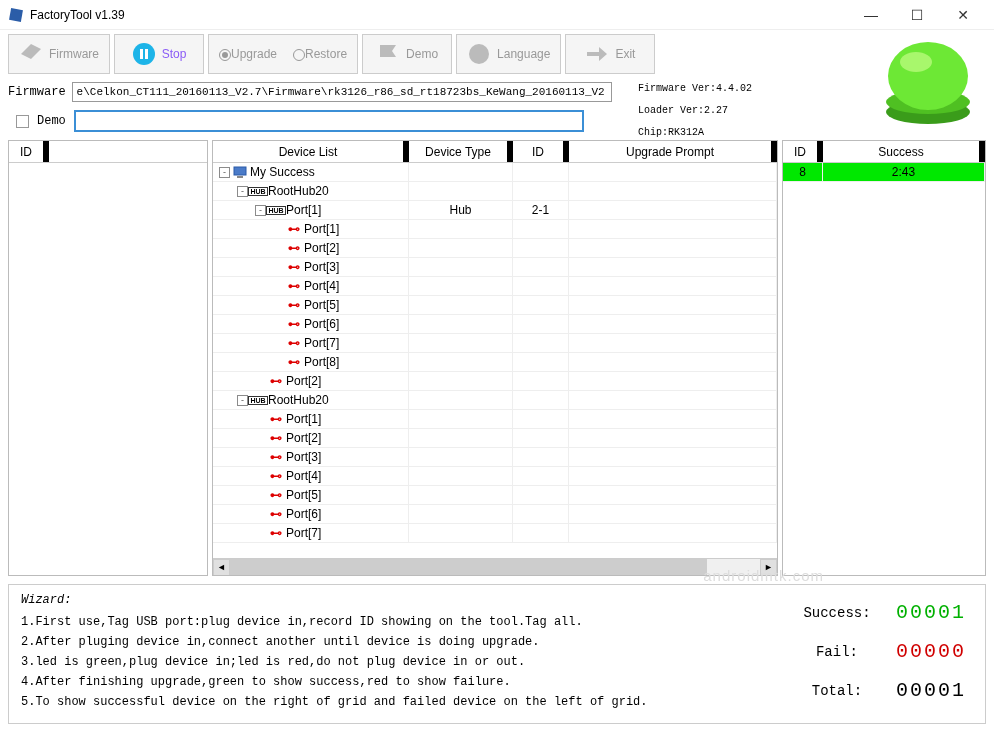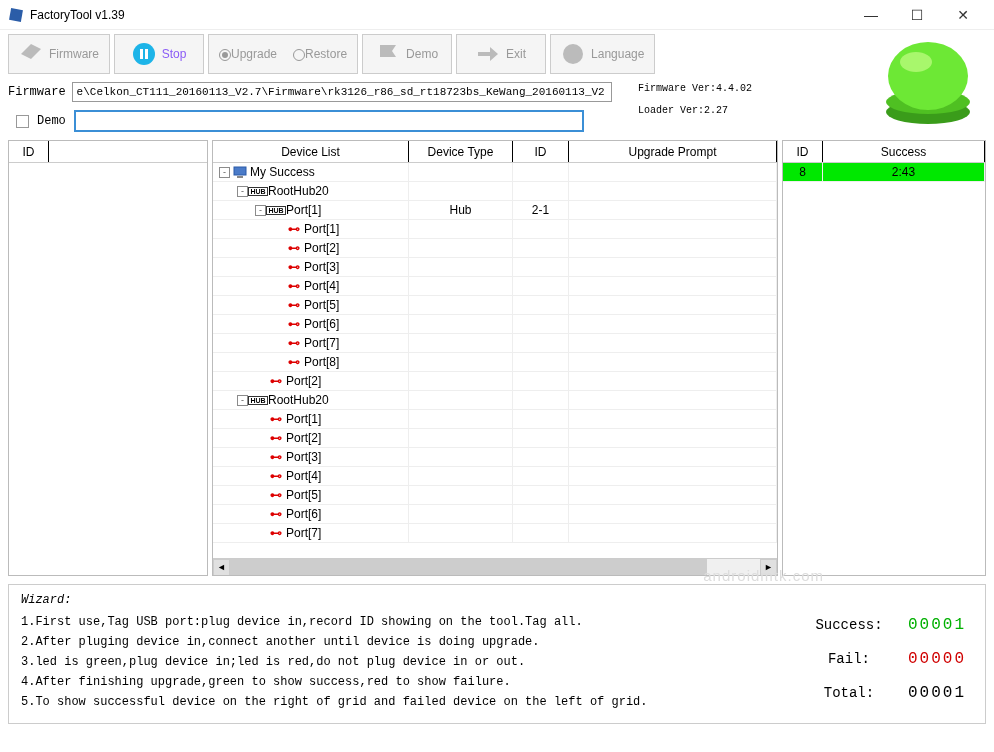--- a/index.html
+++ b/index.html
@@ -24,21 +24,21 @@
 .big-button { position: absolute; top: 36px; right: 16px; width: 100px; height: 90px; }
 .demo-row { display: flex; align-items: center; padding: 4px 16px 8px 16px; gap: 8px; }
 .demo-checkbox { width: 13px; height: 13px; border: 1px solid #999; background: #fff; }
 .demo-label { font-family: "Courier New", monospace; font-size: 12px; }
 .demo-input { width: 510px; border: 2px solid #3b8fd6; height: 22px; padding: 2px; }
 .grids-row { display: flex; padding: 0 8px; gap: 4px; height: 436px; }
 .grid-left { width: 200px; border: 1px solid #bbb; display: flex; flex-direction: column; }
 .grid-center { flex: 1; border: 1px solid #bbb; display: flex; flex-direction: column; overflow: hidden; }
 .grid-right { width: 204px; border: 1px solid #bbb; display: flex; flex-direction: column; }
 .grid-header { display: flex; background: #fff; border-bottom: 1px solid #ccc; height: 22px; }
-.grid-header-cell { border-right: 1px solid #000000; padding: 2px 4px; text-align: center; font-weight: normal; display: flex; align-items: center; justify-content: center; }
+.grid-header-cell { border-right: 6px solid #000000; padding: 2px 4px; text-align: center; font-weight: normal; display: flex; align-items: center; justify-content: center; }
 .grid-body { flex: 1; overflow: auto; background: #fff; position: relative; }
 .grid-row { display: flex; height: 19px; }
 .grid-cell { border-right: 1px solid #eee; border-bottom: 1px solid #eee; padding: 1px 4px; display: flex; align-items: center; }
 .success-row { background: #00e800; }
 .tree-row { display: flex; align-items: center; height: 19px; padding: 0 2px; }
 .tree-indent { display: inline-block; }
 .tree-toggle { width: 11px; height: 11px; border: 1px solid #8b8b8b; display: inline-flex; align-items: center; justify-content: center; font-size: 9px; line-height: 1; color: #555; margin-right: 2px; }
 .tree-icon { width: 16px; height: 16px; display: inline-flex; align-items: center; justify-content: center; margin-right: 2px; }
 .hub-badge { font-size: 7px; font-weight: bold; background: #fff; border: 1px solid #333; padding: 0 1px; line-height: 1; }
 .usb-icon { color: #d00; font-size: 12px; font-weight: bold; }
@@ -53,21 +53,21 @@
 .hscroll { height: 17px; background: #f0f0f0; border-top: 1px solid #ccc; display: flex; align-items: center; }
 .hscroll-arrow { width: 17px; height: 17px; background: #e0e0e0; border: 1px solid #ccc; display: flex; align-items: center; justify-content: center; font-size: 9px; }
 .hscroll-track { flex: 1; height: 17px; background: #f0f0f0; position: relative; }
 .hscroll-thumb { position: absolute; left: 0; width: 90%; height: 100%; background: #cdcdcd; }
 .wizard { margin: 8px; border: 1px solid #ccc; padding: 8px 12px; font-family: "Courier New", monospace; font-size: 12px; height: 140px; }
 .wizard-title { font-style: italic; margin-bottom: 8px; }
 .wizard-line { margin-bottom: 6px; }
 .stats { position: absolute; right: 28px; bottom: 34px; font-family: "Courier New", monospace; font-size: 14px; text-align: center; }
 .stats-row { display: flex; align-items: center; margin-bottom: 16px; gap: 24px; }
 .stats-label { width: 70px; }
-.stats-value { font-size: 16px; font-family: "Courier New", monospace; letter-spacing: 2px; }
+.stats-value { font-size: 20px; font-family: "Courier New", monospace; letter-spacing: 2px; }
 .stats-success { color: #00b000; }
 .stats-fail { color: #d00000; }
 .watermark { position: absolute; right: 170px; bottom: 168px; color: #ddd; font-family: sans-serif; font-size: 15px; letter-spacing: 1px; pointer-events: none; }
 </style>
 </head>
 <body>
 
 <div class="titlebar">
   <span class="titlebar-icon">
     <svg viewBox="0 0 16 16">
@@ -115,43 +115,44 @@
     <span class="icon">
         <svg viewBox="0 0 24 24" width="24" height="24">
           <path d="M4 3 L20 3 L16 9 L20 15 L4 15 Z" fill="#bbb"></path>
         </svg>
       </span>
     <span>Demo</span>
   </div>
   <div class="toolbar-btn">
     <span class="icon">
         <svg viewBox="0 0 24 24" width="24" height="24">
+          <circle cx="12" cy="12" r="10" fill="#bbb"></circle>
+        </svg>
+      </span>
+    <span>Language</span>
+  </div>
+  <div class="toolbar-btn">
+    <span class="icon">
+        <svg viewBox="0 0 24 24" width="24" height="24">
           <path d="M2 10 L14 10 L14 5 L22 12 L14 19 L14 14 L2 14 Z" fill="#bbb"></path>
         </svg>
       </span>
     <span>Exit</span>
   </div>
-  <div class="toolbar-btn">
-    <span class="icon">
-        <svg viewBox="0 0 24 24" width="24" height="24">
-          <circle cx="12" cy="12" r="10" fill="#bbb"></circle>
-        </svg>
-      </span>
-    <span>Language</span>
-  </div>
 </div>
 
 <div class="firmware-row">
   <span class="firmware-label">Firmware</span>
   <input class="firmware-input" readonly="" value="e\Celkon_CT111_20160113_V2.7\Firmware\rk3126_r86_sd_rt18723bs_KeWang_20160113_V2.7.img" style="">
 </div>
 
 <div class="info-labels">
   <div>Firmware Ver:4.4.02</div>
   <div>Loader Ver:2.27</div>
+  <div>Chip:RK312A</div>
 </div>
 
 <div class="big-button">
   <svg viewBox="0 0 100 90">
     <ellipse cx="50" cy="76" rx="42" ry="12" fill="#3a9c1a"></ellipse>
     <ellipse cx="50" cy="66" rx="42" ry="12" fill="#4fc022"></ellipse>
     <ellipse cx="50" cy="40" rx="40" ry="34" fill="#6de835"></ellipse>
     <ellipse cx="38" cy="26" rx="16" ry="10" fill="#b6fa7a" opacity="0.8"></ellipse>
   </svg>
 </div>

